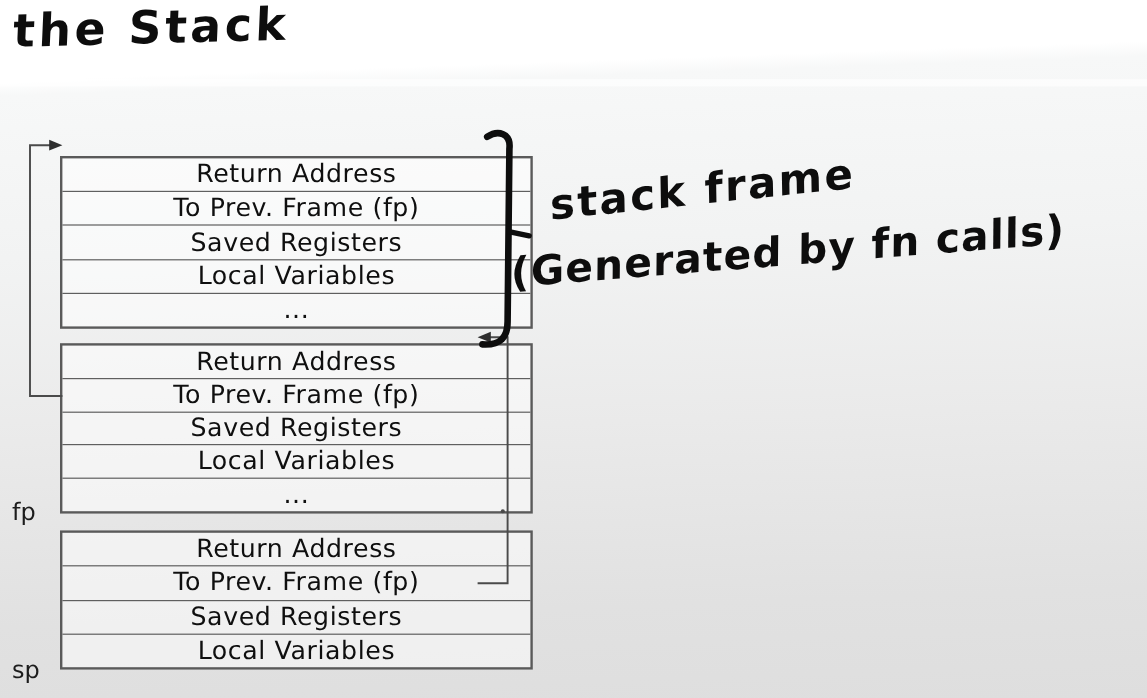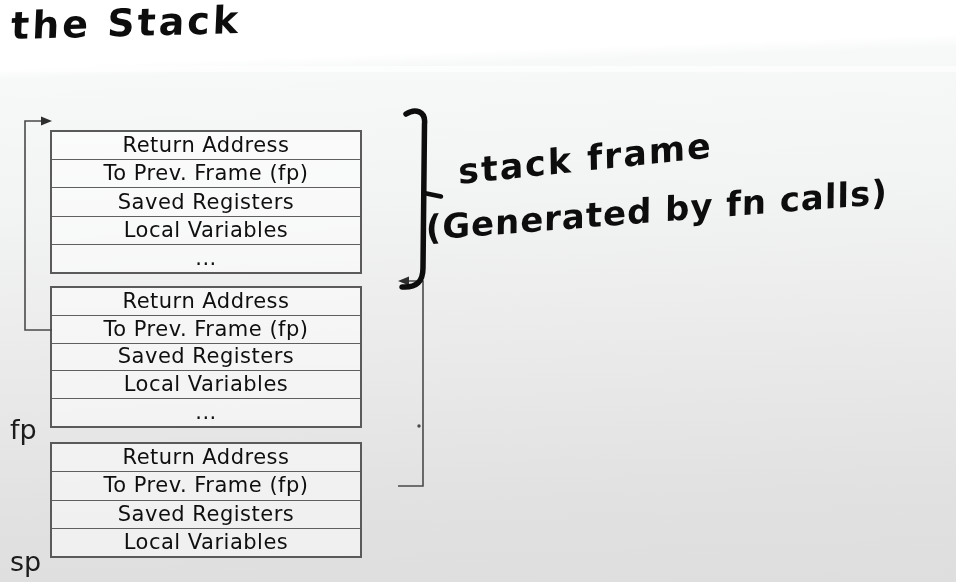--- a/index.html
+++ b/index.html
@@ -47,21 +47,21 @@
   .anno-line2 {
     left: 426px; top: 208px;
     font-size: 34px;
     letter-spacing: 1px;
     transform: rotate(-4.5deg) skewX(-5deg);
   }
 
   .frame {
     position: absolute;
     left: 50px;
-    width: 312px;
+    width: 394px;
     border: 2px solid #5a5a5a;
     background: rgba(255,255,255,0.5);
     display: flex;
     flex-direction: column;
     box-sizing: border-box;
   }
   .frame-1 { top: 130px; height: 144px; }
   .frame-2 { top: 286px; height: 142px; }
   .frame-3 { top: 442px; height: 116px; }
 
@@ -74,21 +74,21 @@
     font-size: 21px;
     color: #0f0f0f;
     line-height: 1;
     letter-spacing: 0.5px;
   }
   .row:last-child { border-bottom: none; }
 
   .ptr-label {
     position: absolute;
     left: 10px;
-    font-size: 27px;
+    font-size: 20px;
     color: #1c1c1c;
   }
   .ptr-fp { top: 414px; }
   .ptr-sp { top: 546px; }
 
   .overlay {
     position: absolute;
     left: 0; top: 0;
     width: 956px; height: 582px;
     pointer-events: none;

